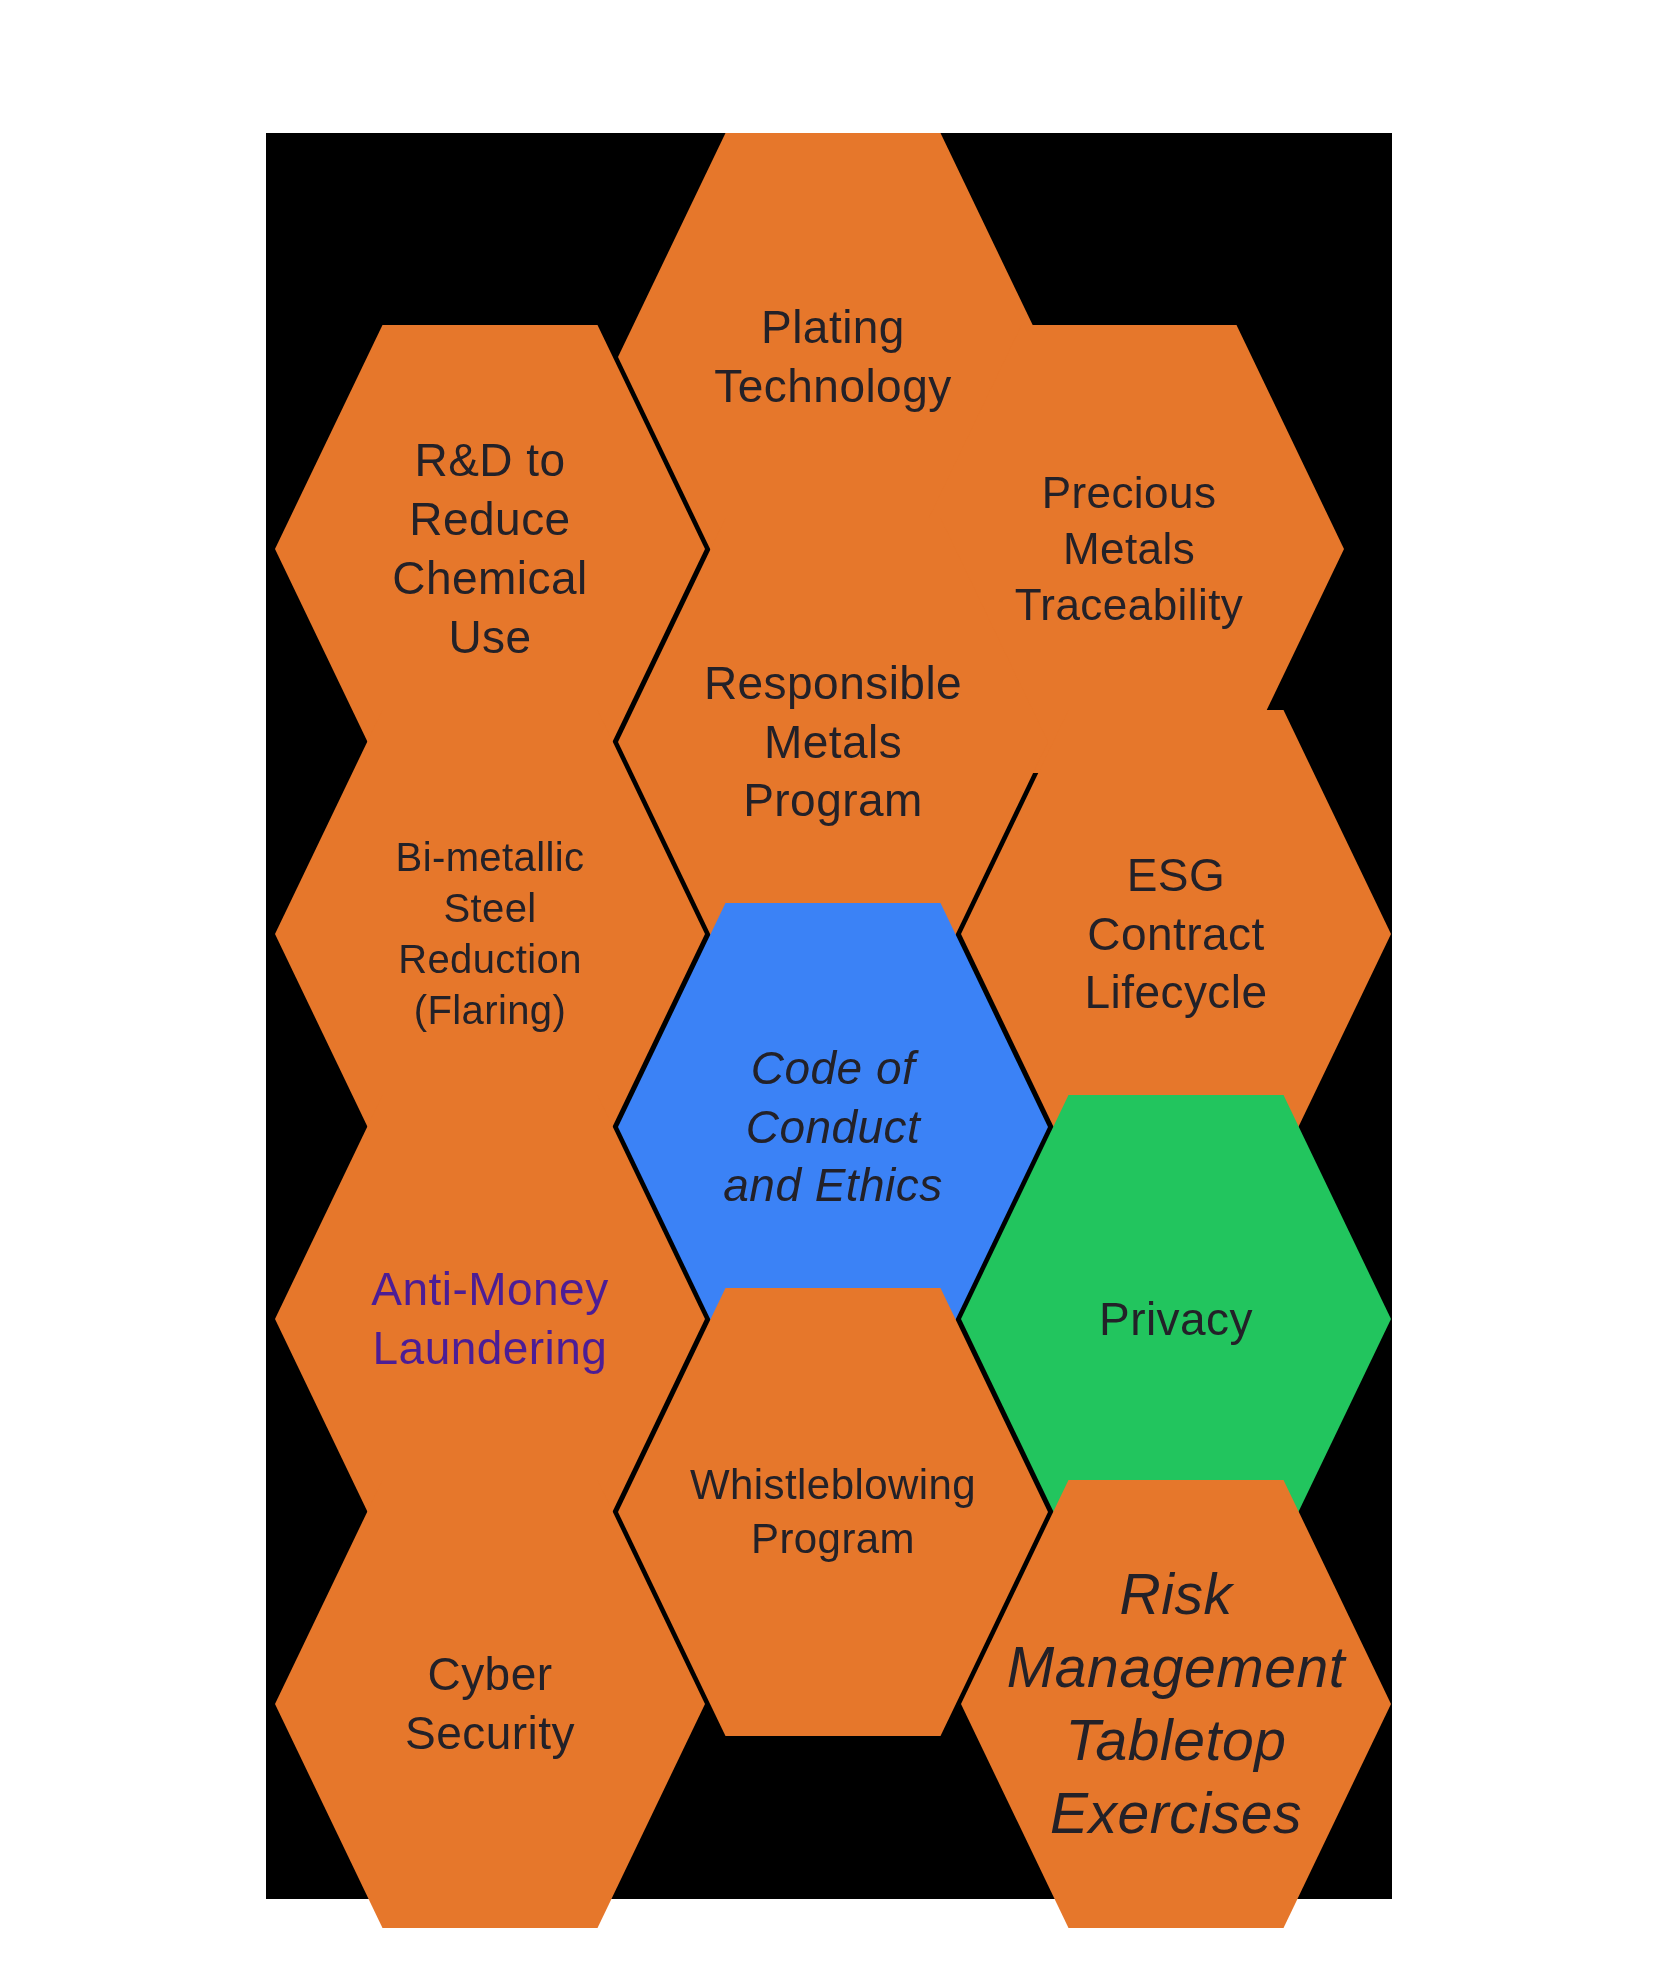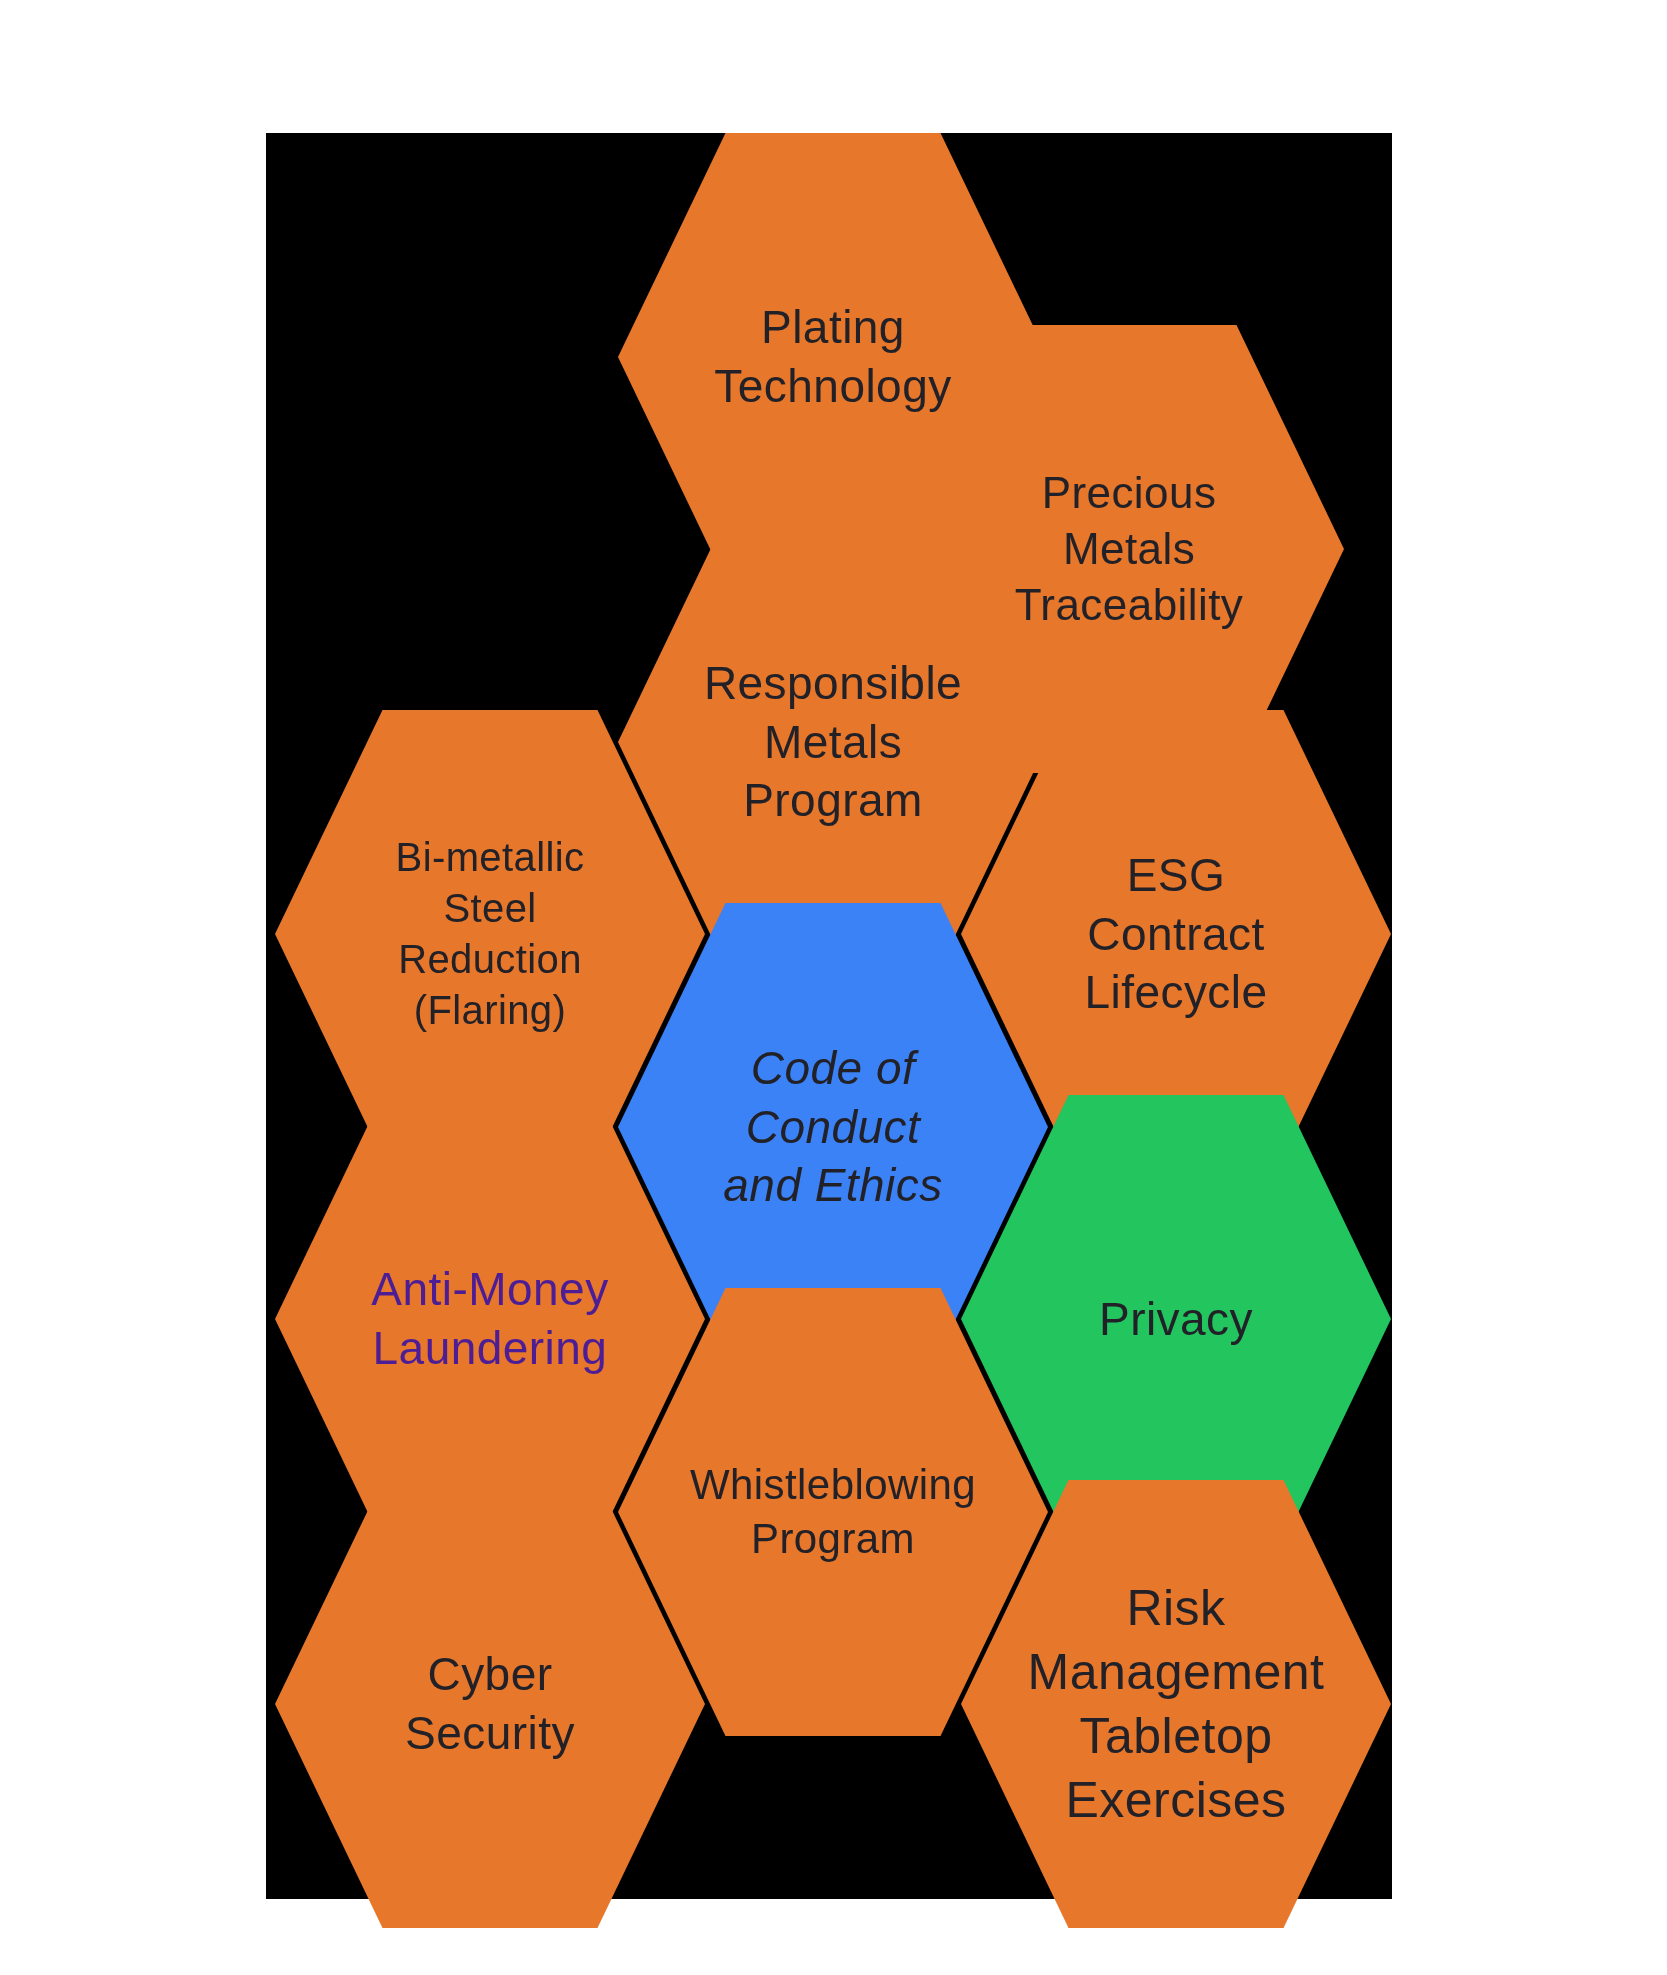--- a/index.html
+++ b/index.html
@@ -52,32 +52,38 @@
   #hex-7  { left: 618px; top: 903px;  }
   #hex-8  { left: 275px; top: 1095px; }
   #hex-9  { left: 961px; top: 1095px; }
   #hex-10 { left: 618px; top: 1288px; }
   #hex-11 { left: 275px; top: 1480px; }
   #hex-12 { left: 961px; top: 1480px; }
 
   
   #hex-5 .label  { font-size: 40px; }
   #hex-10 .label { font-size: 42px; }
-  #hex-12 .label { font-size: 50px; }
+  #hex-12 .label { font-size: 57px; font-style: italic; }
   #hex-3 .label  { font-size: 44px; }
 </style>
 </head>
 <body>
 
 <div class="stage">
   <div class="board" style="background: rgb(0, 0, 0);"></div>
 
   <div class="hex" id="hex-1" style="background: rgb(230, 119, 43); color: rgb(35, 33, 40);">
     <span class="label">Plating
 Technology</span>
+  </div>
+  <div class="hex" id="hex-2" style="background: rgb(230, 119, 43); color: rgb(35, 33, 40);">
+    <span class="label">R&amp;D to
+Reduce
+Chemical
+Use</span>
   </div>
   <div class="hex" id="hex-3" style="background: rgb(230, 119, 43); color: rgb(35, 33, 40);">
     <span class="label">Precious
 Metals
 Traceability</span>
   </div>
   <div class="hex" id="hex-4" style="background: rgb(230, 119, 43); color: rgb(35, 33, 40);">
     <span class="label">Responsible
 Metals
 Program</span>

